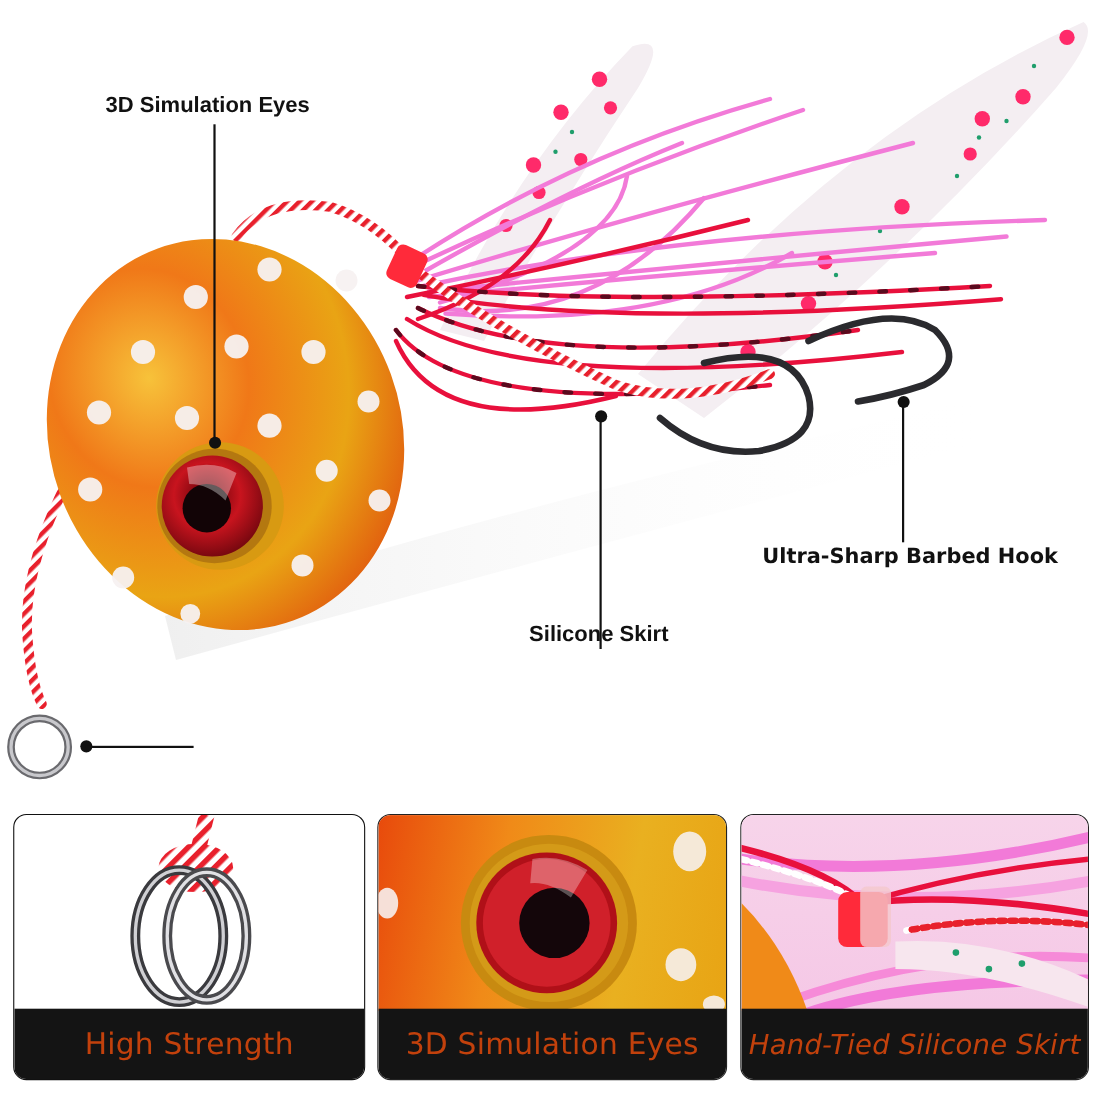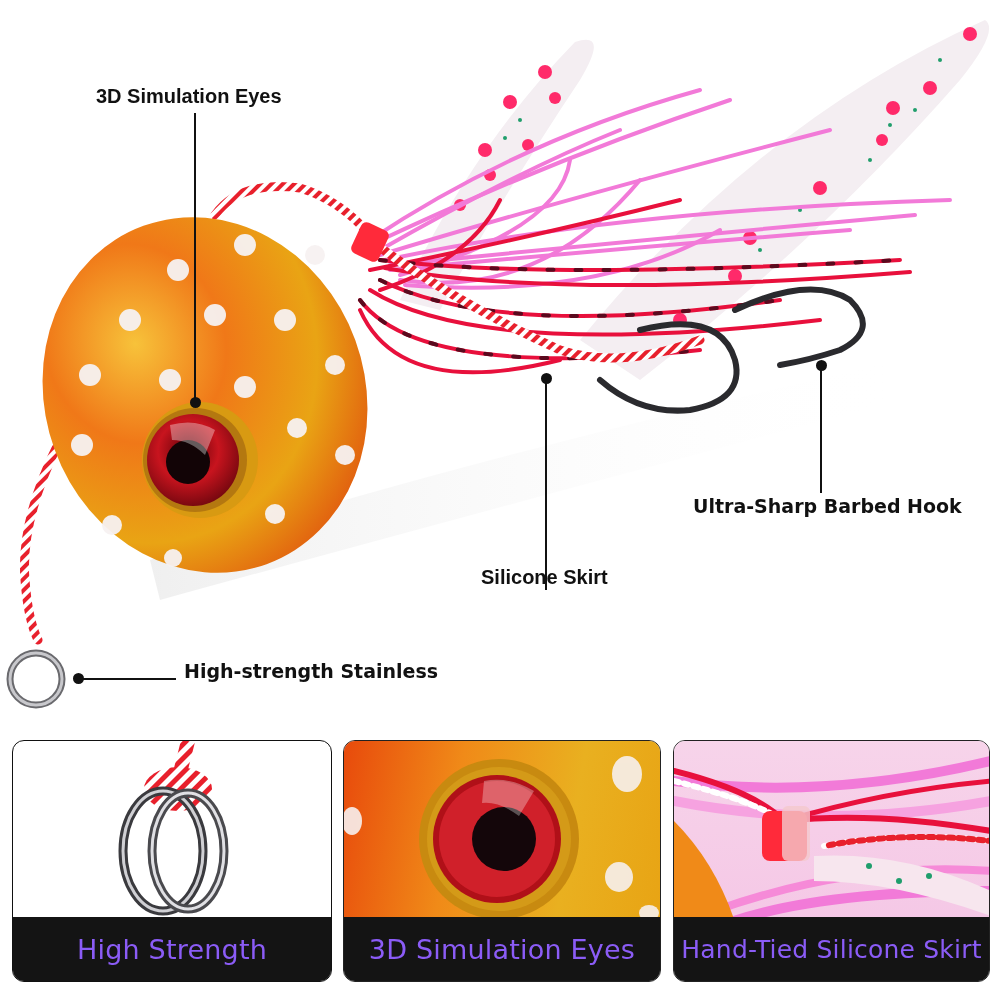--- a/index.html
+++ b/index.html
@@ -10,26 +10,26 @@
   .callout-label { position:absolute; font-weight:bold; color:#111; font-size:20px; line-height:26px; white-space:nowrap; }
   .callout-label.sans2 { font-family:"DejaVu Sans", sans-serif; font-size:19px; }
   .line-v { position:absolute; width:2px; background:#111; }
   .line-h { position:absolute; height:2px; background:#111; }
   .dot { position:absolute; width:11px; height:11px; border-radius:50%; background:#111; }
 
   .panel { position:absolute; top:740px; height:242px; border-radius:12px; overflow:hidden;
            border:1.5px solid #111; box-sizing:border-box; background:#fff; }
   .panel .photo { position:absolute; left:0; top:0; right:0; height:178px; }
   .panel .bar { position:absolute; left:0; right:0; bottom:0; height:64px; background:#141414;
-                color:#8b5cf6; display:flex; align-items:center; justify-content:center;
+                color:#c2410c; display:flex; align-items:center; justify-content:center;
                 font-family:"DejaVu Sans", sans-serif; font-size:27px; letter-spacing:0.2px; }
   #p1 { left:12px; width:320px; }
   #p2 { left:343px; width:318px; border-color:#222; }
   #p3 { left:673px; width:317px; border-color:#222; }
-  #p3 .bar { font-size:25px; }
+  #p3 .bar { font-size:25px;font-style:italic; }
 </style>
 </head>
 <body>
 
 <div class="stage">
   <svg width="1000" height="720" viewBox="0 0 1000 720">
     <defs>
       <radialGradient id="headGrad" cx="0.35" cy="0.3" r="0.8">
         <stop offset="0" stop-color="#f7c23a"></stop>
         <stop offset="0.35" stop-color="#f07818"></stop>
@@ -169,21 +169,20 @@
   <div class="line-v" style="left:545px; top:378px; height:212px;"></div>
   <div class="dot" style="left:541px; top:373px;"></div>
   <div class="callout-label" style="left:481px; top:564px;">Silicone Skirt</div>
 
   <div class="dot" style="left:816px; top:360px;"></div>
   <div class="line-v" style="left:820px; top:365px; height:128px;"></div>
   <div class="callout-label sans2" style="left:693px; top:493px;">Ultra-Sharp Barbed Hook</div>
 
   <div class="dot" style="left:73px; top:673px;"></div>
   <div class="line-h" style="left:78px; top:678px; width:98px;"></div>
-  <div class="callout-label sans2" style="left:184px; top:658px;">High-strength Stainless</div>
 </div>
 
 <div class="panel" id="p1">
   <div class="photo">
     <svg width="320" height="178" viewBox="0 0 320 178">
       <path d="M175 0 Q170 20 165 40" stroke="url(#cord1)" stroke-width="14" fill="none"></path>
       <defs>
         <pattern id="cord1" width="10" height="10" patternUnits="userSpaceOnUse" patternTransform="rotate(45)">
           <rect width="10" height="10" fill="#fff"></rect>
             <rect width="5" height="10" fill="#e8202c"></rect>

